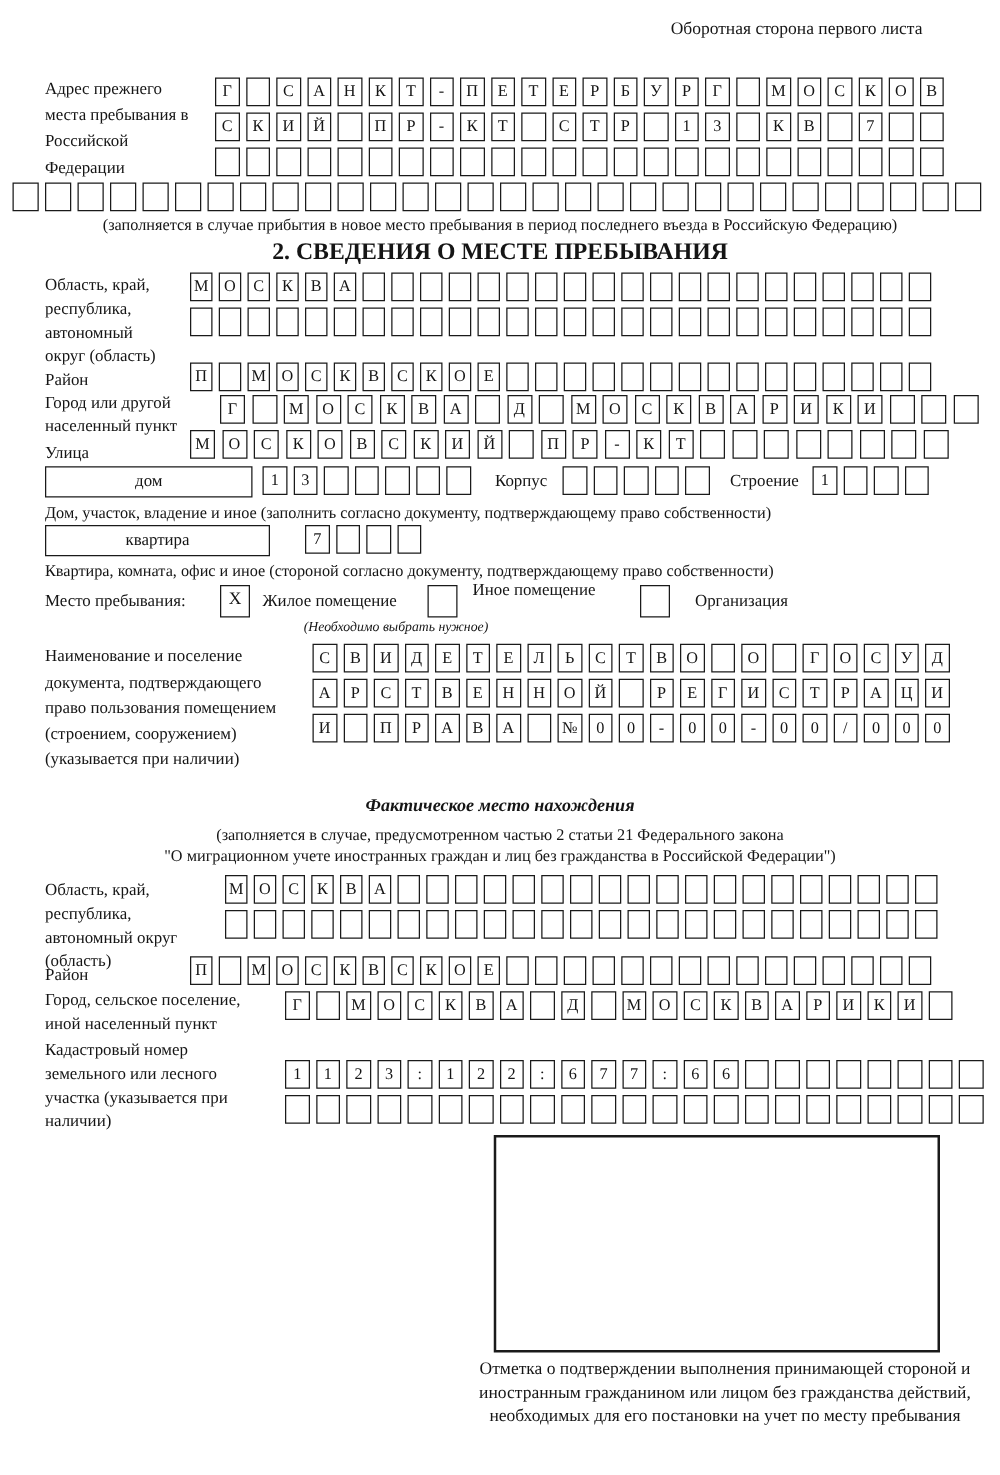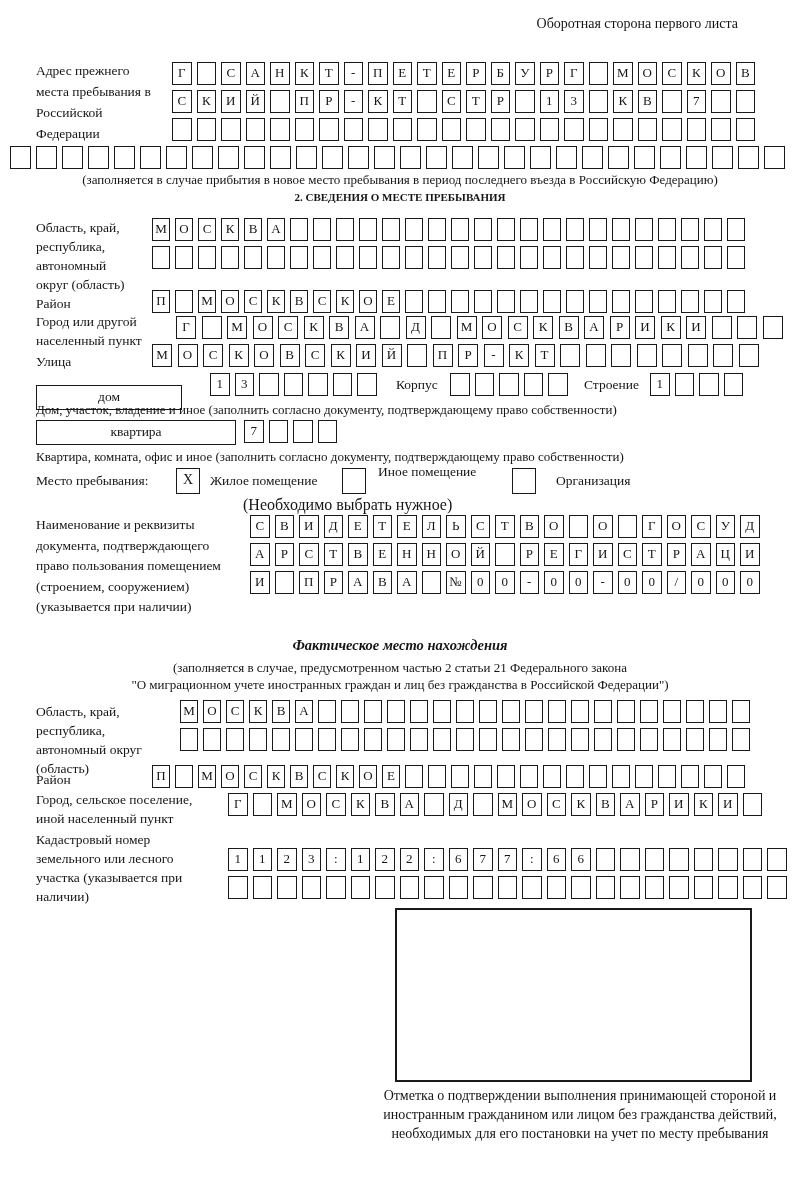--- a/index.html
+++ b/index.html
@@ -21,23 +21,23 @@
     box-sizing:border-box;flex:none;
     width:var(--w,19.5px);height:23px;
     border:1.9px solid #1a1a1a;
     font-size:13px;line-height:19px;text-align:center;
     background:#fff;
   }
   .r30{--w:21px;--g:5px;}
   .r26{--w:18px;--g:5px;}
   .r24b{--w:20px;--g:5.5px;}
   .note{font-size:13px;}
-  .small{font-size:16px;}
+  .small{font-size:11px;font-style:italic;}
   .center{text-align:center;width:800px;left:0;}
-  .title{font-weight:bold;font-size:11px;}
+  .title{font-weight:bold;font-size:19px;}
   .title2{font-weight:bold;font-size:14.5px;}
   .bigbox{
     box-sizing:border-box;height:25px;
     border:1.9px solid #1a1a1a;
     text-align:center;font-size:13.5px;line-height:21px;
     background:#fff;
   }
   .checkbox{
     box-sizing:border-box;width:24px;height:26px;
     border:1.9px solid #1a1a1a;display:inline-block;
@@ -309,21 +309,21 @@
       <div class="cell"></div>
       <div class="cell"></div>
       <div class="cell"></div>
       <div class="cell"></div>
       <div class="cell"></div>
       <div class="cell"></div>
       <div class="cell"></div>
       <div class="cell"></div>
     </div>
 
-  <div class="abs bigbox" style="left:36px;top:373px;width:146px;margin-top:12px;">дом</div>
+  <div class="abs bigbox" style="left:36px;top:373px;width:166px;">дом</div>
   <div class="abs boxrow" style="left:210px;top:373px;">
       <div class="cell">1</div>
       <div class="cell">3</div>
       <div class="cell"></div>
       <div class="cell"></div>
       <div class="cell"></div>
       <div class="cell"></div>
       <div class="cell"></div>
     </div>
   <div class="abs flabel" style="left:396px;top:375px;">Корпус</div>
@@ -336,39 +336,39 @@
     </div>
   <div class="abs flabel" style="left:584px;top:375px;">Строение</div>
   <div class="abs boxrow" style="left:650px;top:373px;">
       <div class="cell">1</div>
       <div class="cell"></div>
       <div class="cell"></div>
       <div class="cell"></div>
     </div>
   <div class="abs note" style="left:36px;top:402px;">Дом, участок, владение и иное (заполнить согласно документу, подтверждающему право собственности)</div>
 
-  <div class="abs bigbox" style="left:36px;top:420px;width:200px;">квартира</div>
+  <div class="abs bigbox" style="left:36px;top:420px;width:180px;">квартира</div>
   <div class="abs boxrow" style="left:244px;top:420px;">
       <div class="cell">7</div>
       <div class="cell"></div>
       <div class="cell"></div>
       <div class="cell"></div>
     </div>
-  <div class="abs note" style="left:36px;top:449px;">Квартира, комната, офис и иное (заполнить согласно документу, подтверждающему право собственности)</div>
+  <div class="abs note" style="left:36px;top:449px;">Квартира, комната, офис и иное (стороной согласно документу, подтверждающему право собственности)</div>
 
   <div class="abs inlabel" style="left:36px;top:468px;">Место пребывания:</div>
   <div class="abs checkbox" style="left:176px;top:468px;">X</div>
   <div class="abs inlabel" style="left:210px;top:468px;">Жилое помещение</div>
   <div class="abs checkbox" style="left:342px;top:468px;"></div>
   <div class="abs inlabel" style="left:378px;top:459px;">Иное помещение</div>
   <div class="abs checkbox" style="left:512px;top:468px;"></div>
   <div class="abs inlabel" style="left:556px;top:468px;">Организация</div>
   <div class="abs small" style="left:243px;top:496px;">(Необходимо выбрать нужное)</div>
 
-  <div class="abs flabel lh20" style="left:36px;top:515px;width:205px;">Наименование и реквизиты документа, подтверждающего право пользования помещением (строением, сооружением) (указывается при наличии)</div>
+  <div class="abs flabel lh20" style="left:36px;top:515px;width:205px;">Наименование и поселение документа, подтверждающего право пользования помещением (строением, сооружением) (указывается при наличии)</div>
   <div class="abs boxrow" style="left:250px;top:515px;">
       <div class="cell">С</div>
       <div class="cell">В</div>
       <div class="cell">И</div>
       <div class="cell">Д</div>
       <div class="cell">Е</div>
       <div class="cell">Т</div>
       <div class="cell">Е</div>
       <div class="cell">Л</div>
       <div class="cell">Ь</div>

